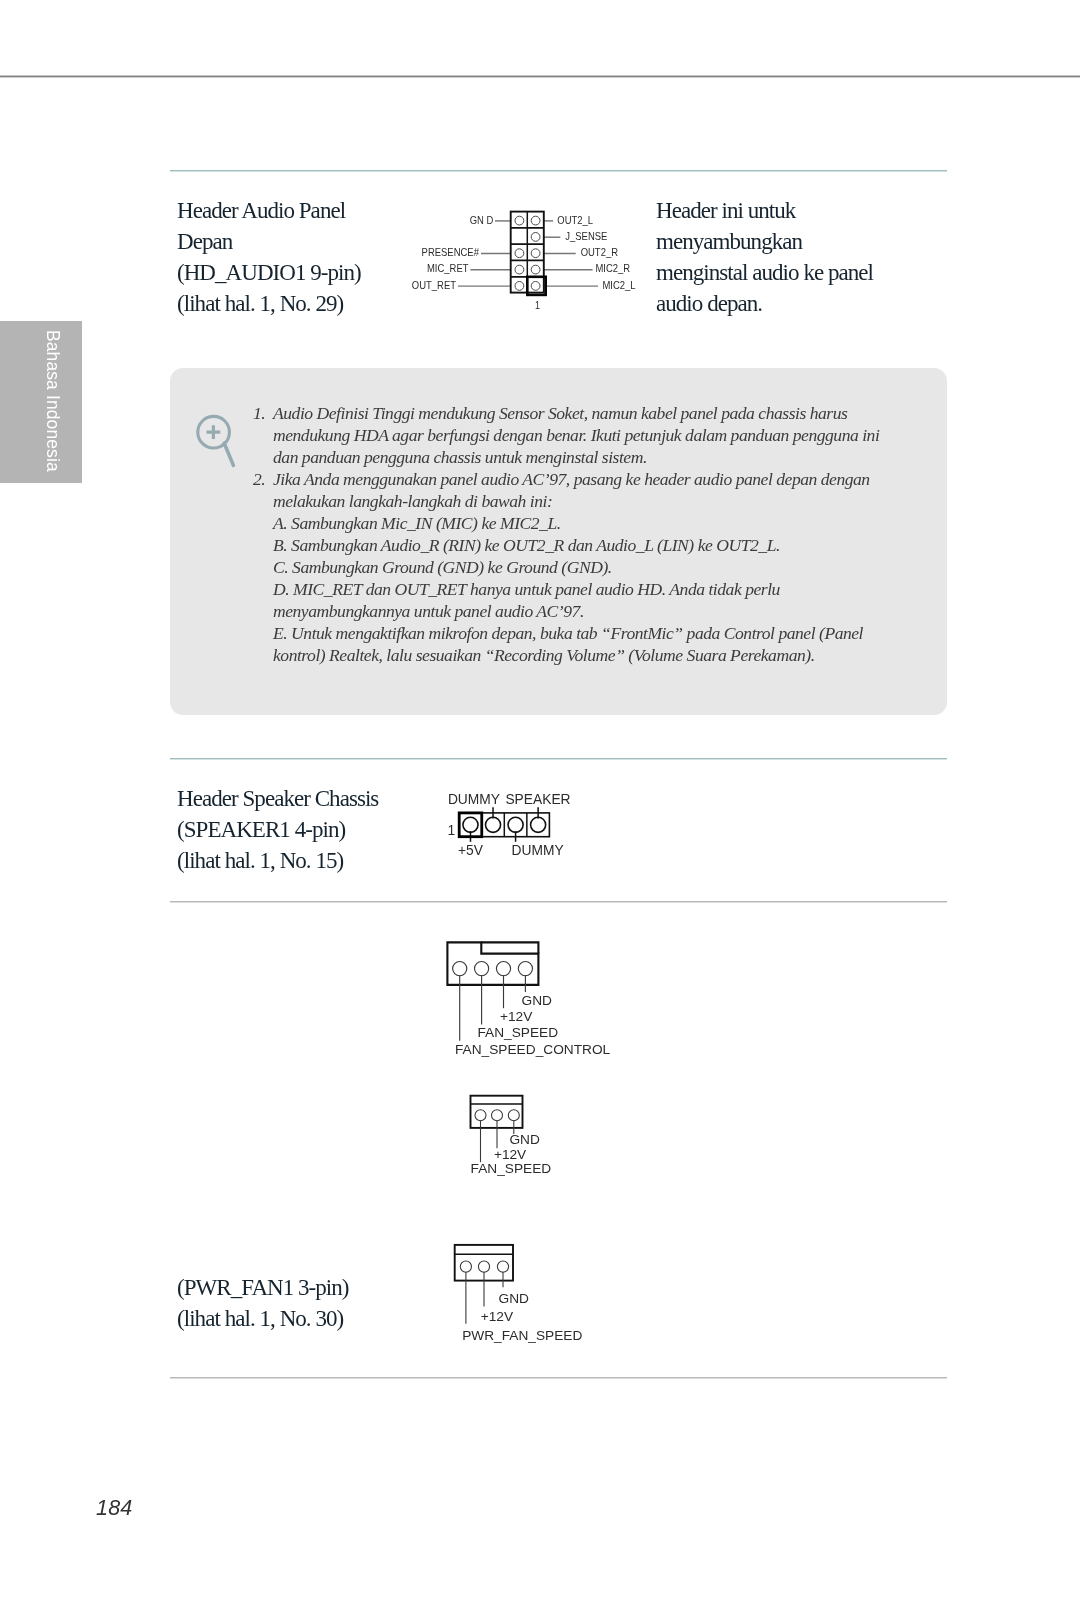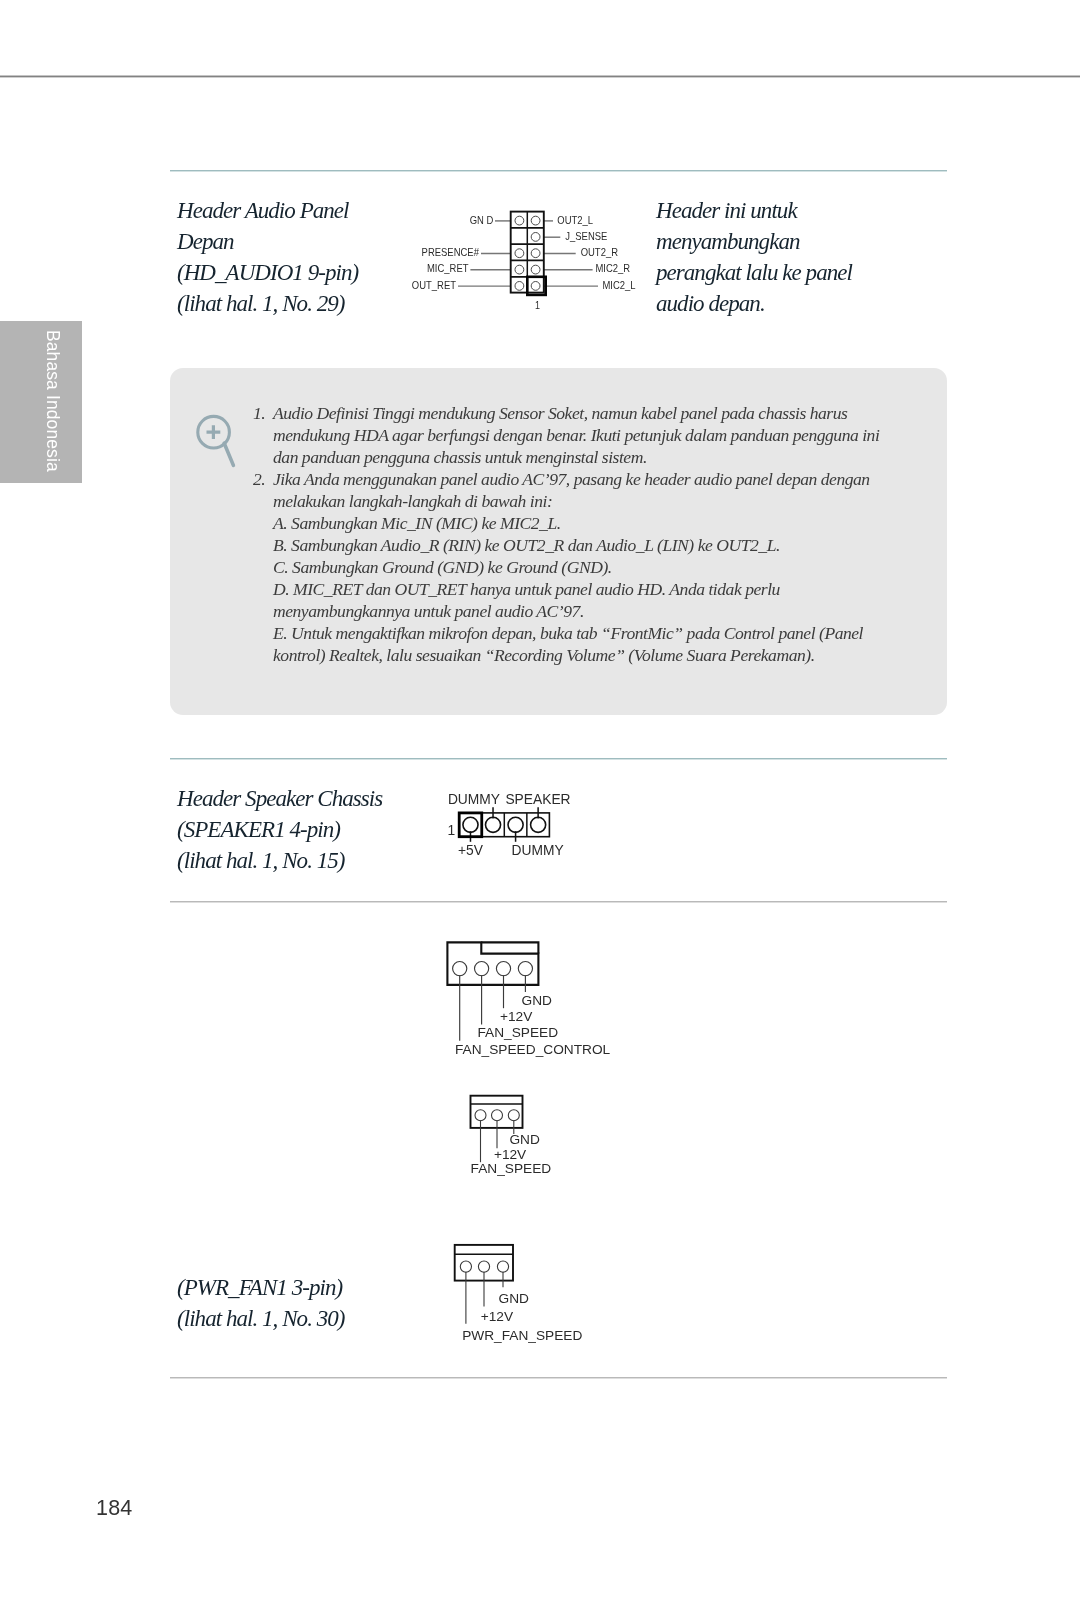--- a/index.html
+++ b/index.html
@@ -15,34 +15,34 @@
        color:#ffffff;font-family:"Liberation Sans",sans-serif;font-size:17.5px;
        letter-spacing:0.1px;white-space:nowrap;line-height:24px;
        writing-mode:vertical-rl;text-align:left;text-indent:0;
        transform:translateX(-17px);}
 
   .rule{position:absolute;left:170px;width:777px;height:2px;}
   .rule.teal{background:linear-gradient(to bottom,#9fbcbf 0 1px,#d4e2e3 1px 2px);}
   .rule.grey{background:linear-gradient(to bottom,#b9b9b9 0 1px,#dedede 1px 2px);}
 
   .blk{position:absolute;color:#16242f;font-size:23px;line-height:31px;
-       letter-spacing:-0.95px;white-space:pre-line;font-style:italic;}
+       letter-spacing:-0.95px;white-space:pre-line;}
   .col-l{left:177px;}
   .col-r{left:656px;}
 
   .notebox{position:absolute;left:170px;top:368px;width:777px;height:347px;
            background:#e7e7e7;border-radius:13px;}
   .notelist{position:absolute;left:273px;top:402px;width:620px;
            font-style:italic;font-size:17.6px;line-height:22px;color:#3c3c3c;
            letter-spacing:-0.48px;}
   .noteitem{position:relative;white-space:pre-line;}
   .num{position:absolute;left:-20px;width:16px;text-align:left;font-style:italic;}
   .mag{position:absolute;left:194px;top:412px;}
   .pageno{position:absolute;left:96px;top:1496px;
-          font-family:"Liberation Sans",sans-serif;font-size:21.5px;color:#333;letter-spacing:0.2px;}
+          font-family:"Liberation Sans",sans-serif;font-size:21.5px;color:#333;letter-spacing:0.2px;font-style:italic;}
 
   svg text{font-family:"Liberation Sans",sans-serif;fill:#2b2b2b;}
   .dgm{position:absolute;}
 </style>
 </head>
 <body>
 
 <div class="page">
   <div class="toprule"></div>
 
@@ -50,21 +50,21 @@
     <div class="lbl">Bahasa Indonesia</div>
   </div>
 
   <div class="rule teal" style="top:170px"></div>
   <div class="blk col-l" style="top:195px">Header Audio Panel
 Depan
 (HD_AUDIO1 9-pin)
 (lihat hal. 1, No. 29)</div>
   <div class="blk col-r" style="top:195px">Header ini untuk
 menyambungkan
-perangkat lalu ke panel
+menginstal audio ke panel
 audio depan.</div>
 
   <div class="notebox"></div>
   <svg class="mag" width="46" height="58" viewBox="0 0 46 58">
     <g fill="none" stroke="#96aab2" stroke-width="3.1">
       <circle cx="19.6" cy="20.2" r="15.8"></circle>
       <path d="M30.2 31.2 L39.4 53.4" stroke-width="3.6" stroke-linecap="round"></path>
       <path d="M19.4 13.2 V27.1 M12.5 20.2 H26.3" stroke-width="3.2"></path>
     </g>
   </svg>

